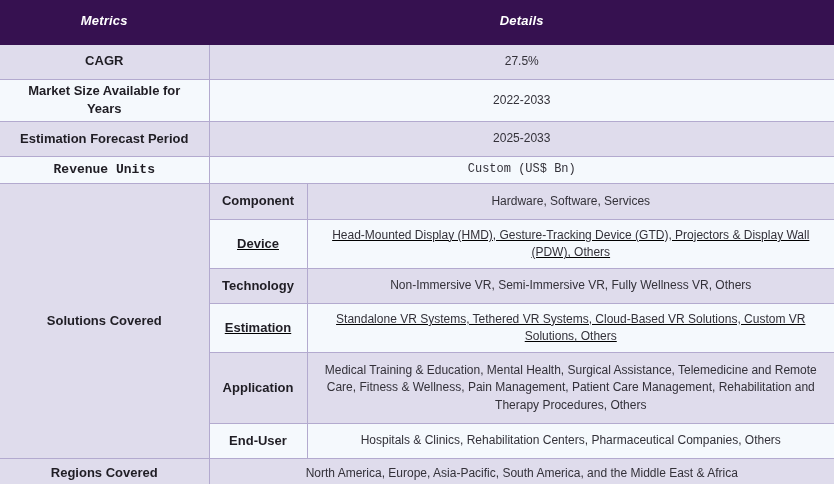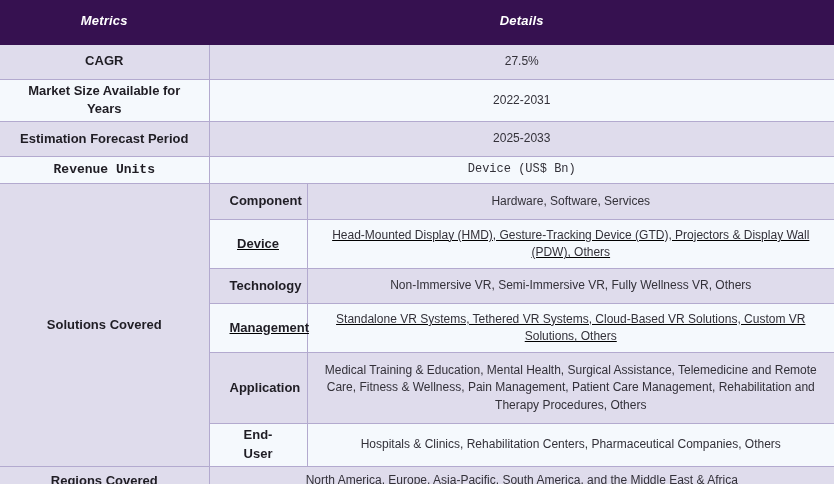--- a/index.html
+++ b/index.html
@@ -40,21 +40,21 @@
   }
   .label {
     font-weight: bold;
     font-size: 13px;
     color: var(--label-text);
   }
   .sublabel {
     font-weight: bold;
     font-size: 13px;
     color: var(--label-text);
-    padding: 2px 20px;
+    padding: 2px 6px;
   }
   .value {
     font-size: 12px;
     color: var(--value-text);
   }
   .lav   { background: var(--row-lavender); }
   .white { background: var(--row-white); }
   tr.h-header { height: 44px; font-style: italic; }
   tr.h35 { height: 35px; }
   tr.h34 { height: 27px; font-family: Liberation Mono, monospace; }
@@ -78,51 +78,51 @@
       <td class="th" colspan="2">Details</td>
     </tr>
 
     <tr class="h35">
       <td class="label lav">CAGR</td>
       <td class="value lav" colspan="2">27.5%</td>
     </tr>
 
     <tr class="h35">
       <td class="label white">Market Size Available for Years</td>
-      <td class="value white" colspan="2">2022-2031</td>
+      <td class="value white" colspan="2">2022-2033</td>
     </tr>
 
     <tr class="h35">
       <td class="label lav">Estimation Forecast Period</td>
       <td class="value lav" colspan="2">2025-2033</td>
     </tr>
 
     <tr class="h34">
       <td class="label white">Revenue Units</td>
-      <td class="value white" colspan="2">Device (US$ Bn)</td>
+      <td class="value white" colspan="2">Custom (US$ Bn)</td>
     </tr>
 
     <tr class="h36">
       <td class="label lav" rowspan="6">Solutions Covered</td>
       <td class="sublabel lav">Component</td>
       <td class="value lav">Hardware, Software, Services</td>
     </tr>
 
     <tr class="h51">
       <td class="sublabel white">Device</td>
       <td class="value white">Head-Mounted Display (HMD), Gesture-Tracking Device (GTD), Projectors &amp; Display Wall (PDW), Others</td>
     </tr>
 
     <tr class="h35">
       <td class="sublabel lav">Technology</td>
       <td class="value lav">Non-Immersive VR, Semi-Immersive VR, Fully Wellness VR, Others</td>
     </tr>
 
     <tr class="h51">
-      <td class="sublabel white">Management</td>
+      <td class="sublabel white">Estimation</td>
       <td class="value white">Standalone VR Systems, Tethered VR Systems, Cloud-Based VR Solutions, Custom VR Solutions, Others</td>
     </tr>
 
     <tr class="h71">
       <td class="sublabel lav">Application</td>
       <td class="value lav">Medical Training &amp; Education, Mental Health, Surgical Assistance, Telemedicine and Remote Care, Fitness &amp; Wellness, Pain Management, Patient Care Management, Rehabilitation and Therapy Procedures, Others</td>
     </tr>
 
     <tr class="h35">
       <td class="sublabel white">End-User</td>

